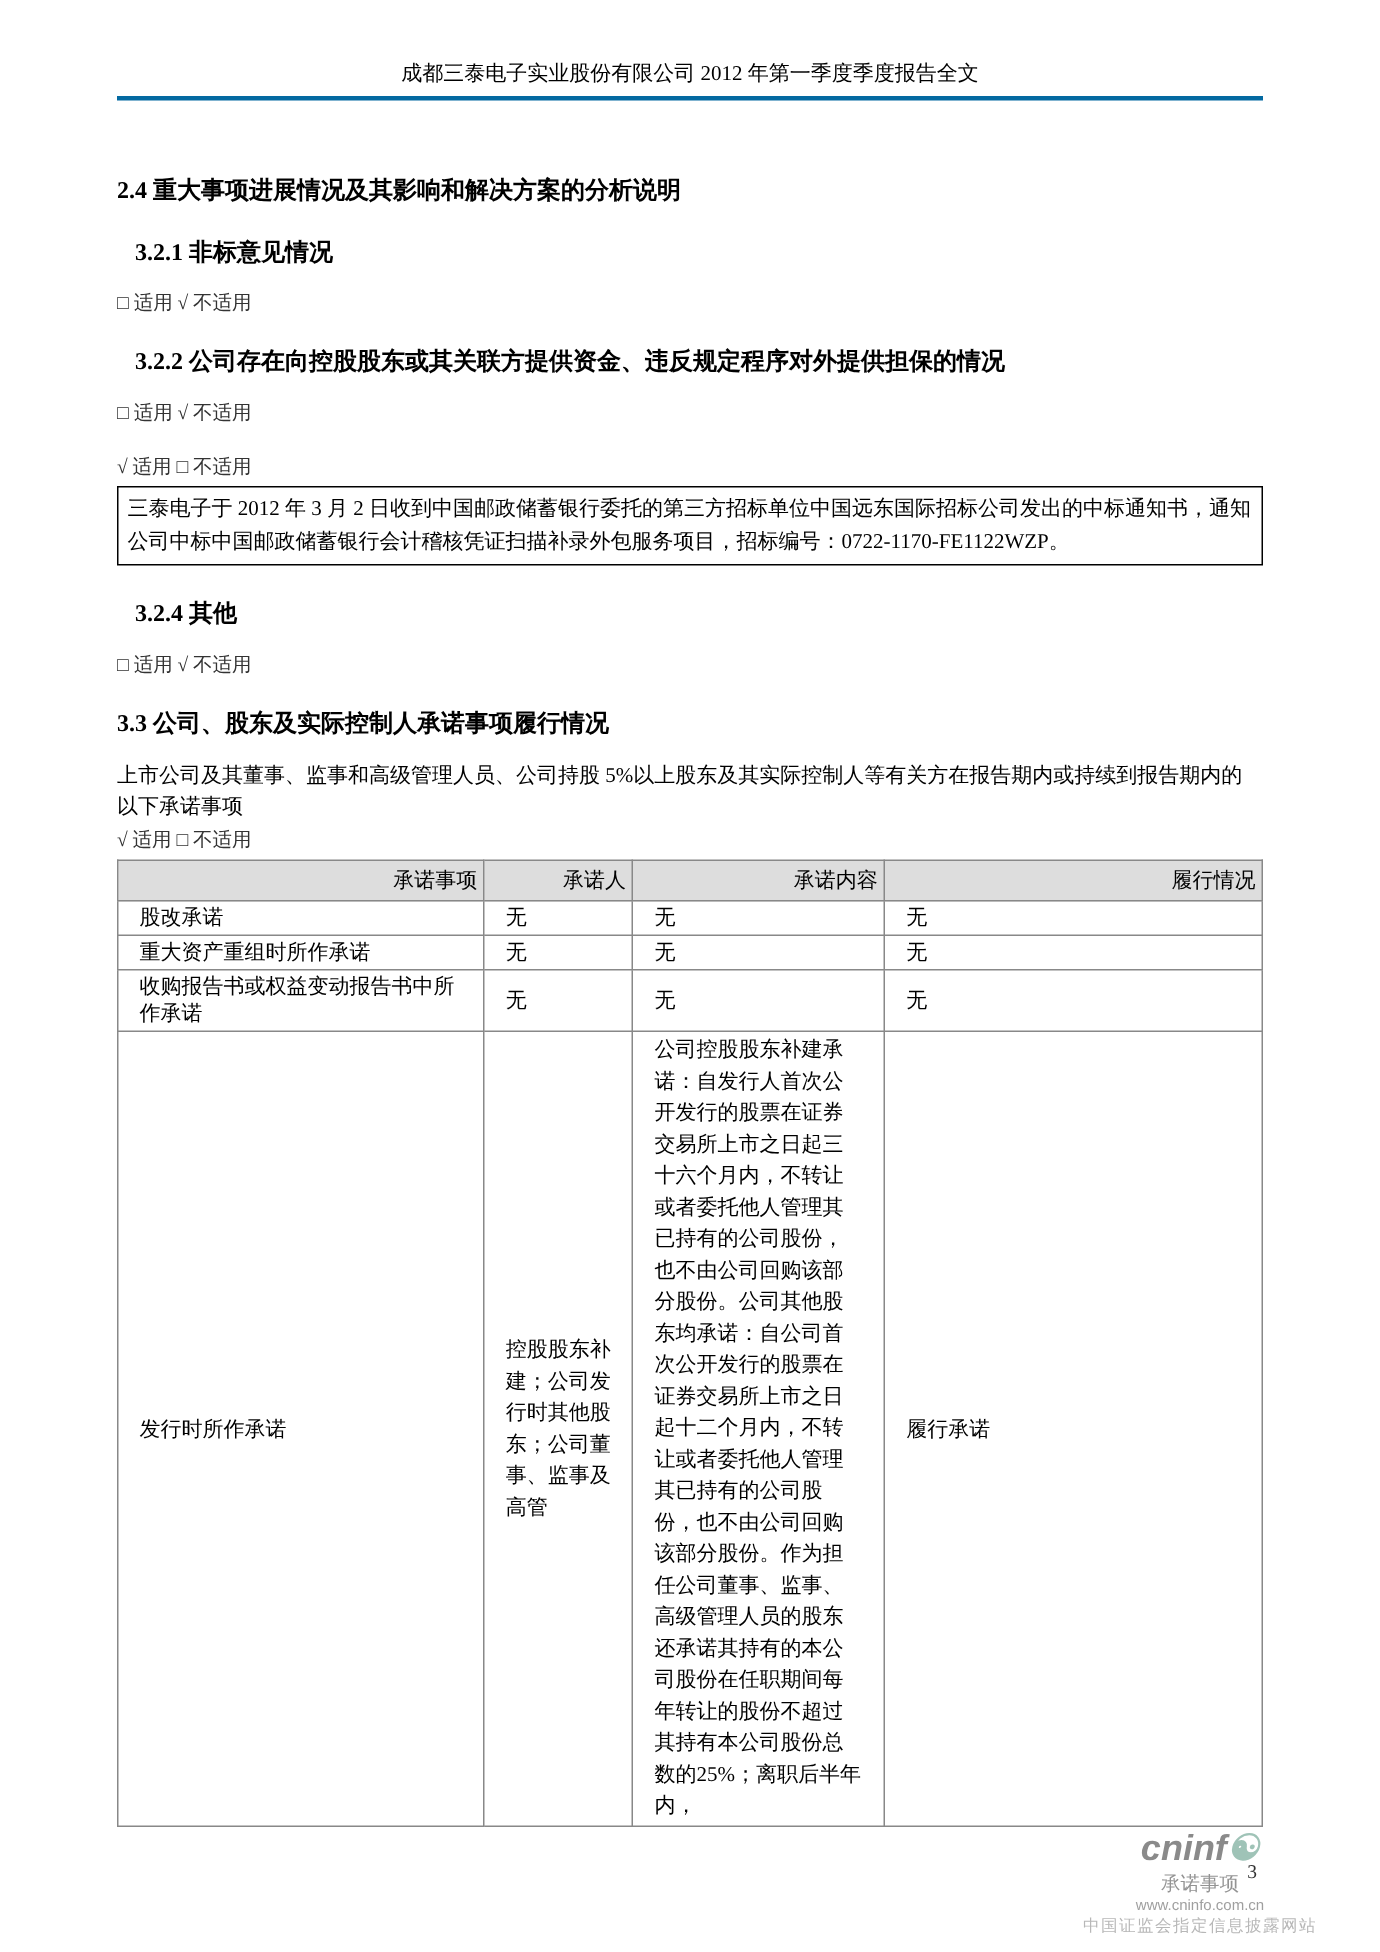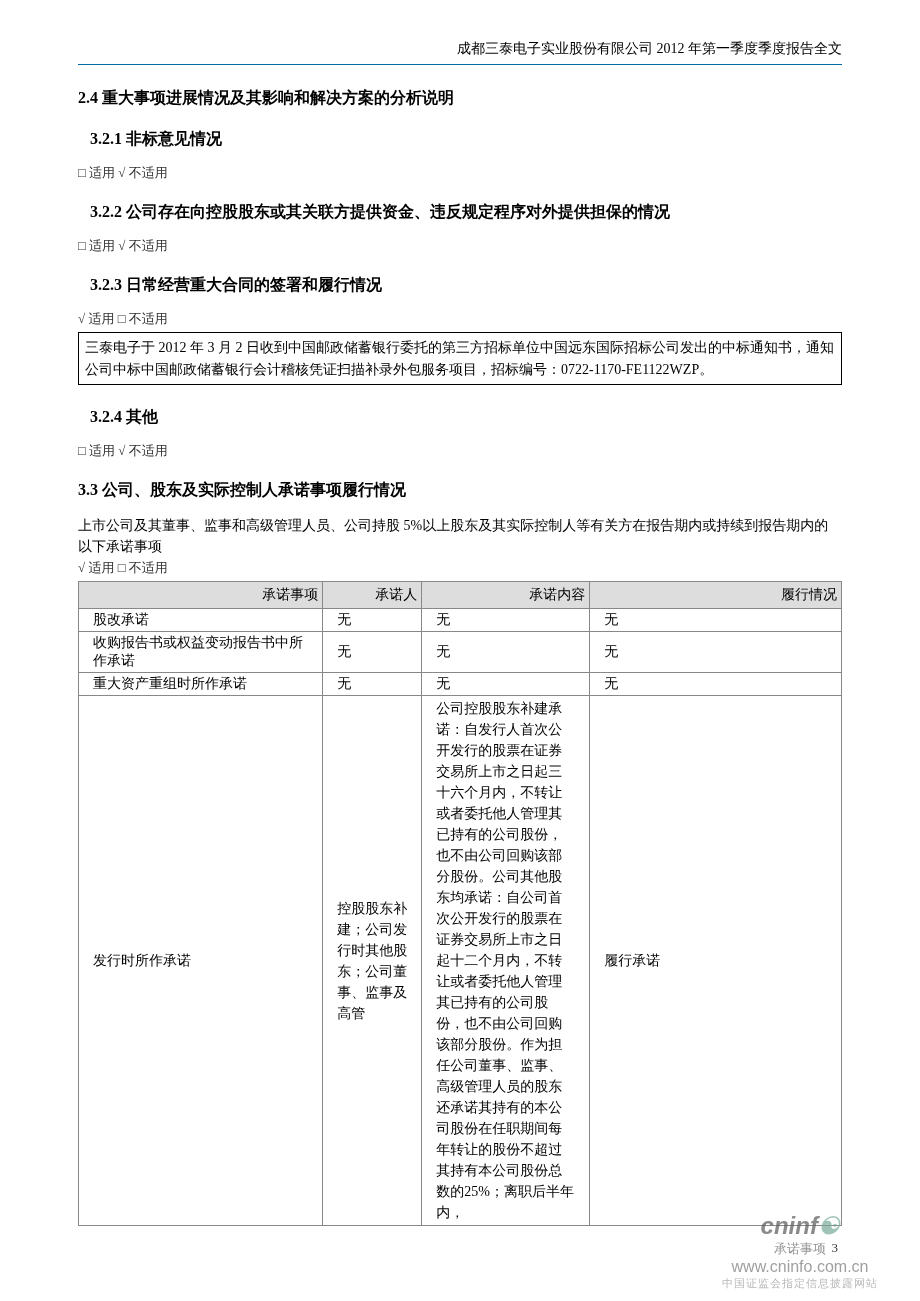--- a/index.html
+++ b/index.html
@@ -1,49 +1,48 @@
 <!DOCTYPE html>
 <html><head>
   <meta charset="utf-8">
   <style>
     body { margin: 0; padding: 0; font-family: SimSun, "宋体", serif; font-size: 14px; color: #000; background: #fff; }
     .page { width: 920px; box-sizing: border-box; padding: 40px 78px 20px; min-height: 1301px; position: relative; }
-    .header-text { text-align: right; font-size: 14px; padding-bottom: 6px; border-bottom: 1px solid #0369a1; margin-bottom: 23px; }
+    .header-text { text-align: center; font-size: 14px; padding-bottom: 6px; border-bottom: 3px solid #0369a1; margin-bottom: 50px; }
     .h1 { font-size: 16px; font-weight: bold; margin: 20px 0 14px; }
     .h2 { font-size: 16px; font-weight: bold; margin: 20px 12px 14px; }
     .small-opt { font-size: 13px; color: #333; margin: 8px 0 18px; }
     .box { border: 1px solid #000; padding: 4px 6px; font-size: 14px; line-height: 1.55; margin-top: 2px; margin-bottom: 22px; }
     .intro-text { font-size: 14px; margin: 12px 0 2px; line-height: 1.5; }
     table.commit { width: 100%; border-collapse: collapse; font-size: 14px; table-layout: fixed; }
     table.commit th, table.commit td { border: 1px solid #888; padding: 2px 14px; vertical-align: middle; text-align: left; }
     table.commit th { background: #DDD; text-align: right; font-weight: normal; padding: 4px; }
     table.commit td.longcell { line-height: 1.5; }
     .col0 { width: 32%; } .col1 { width: 13%; } .col2 { width: 22%; } .col3 { width: 33%; }
     .watermark { position: absolute; bottom: 10px; right: 20px; width: 200px; text-align: center; opacity: 0.7; font-family: Arial, sans-serif; }
     .watermark .brand { font-size: 24px; font-weight: bold; color: #5a5a5a; font-style: italic; }
     .watermark .brand-sub { font-size: 13px; color: #666; }
-    .watermark .url { font-size: 16px; color: #777; }
+    .watermark .url { font-size: 10px; color: #777; }
     .watermark .fine { font-size: 11px; color: #999; letter-spacing: 1px; }
     .page-num { position: absolute; bottom: 45px; right: 82px; font-size: 13px; color: #333; }
   </style>
 </head>
 <body>
 
 <div class="page">
   <div class="header-text">成都三泰电子实业股份有限公司 2012 年第一季度季度报告全文</div>
 
   <div class="h1">2.4 重大事项进展情况及其影响和解决方案的分析说明</div>
 
   <div class="h2">3.2.1 非标意见情况</div>
   <div class="small-opt">□ 适用 √ 不适用</div>
 
   <div class="h2">3.2.2 公司存在向控股股东或其关联方提供资金、违反规定程序对外提供担保的情况</div>
   <div class="small-opt">□ 适用 √ 不适用</div>
 
-  <div class="h2">3.2.3 日常经营重大合同的签署和履行情况</div>
   <div class="small-opt" style="margin-bottom:4px;">√ 适用 □ 不适用</div>
   <div class="box">三泰电子于 2012 年 3 月 2 日收到中国邮政储蓄银行委托的第三方招标单位中国远东国际招标公司发出的中标通知书，通知公司中标中国邮政储蓄银行会计稽核凭证扫描补录外包服务项目，招标编号：0722-1170-FE1122WZP。</div>
 
   <div class="h2">3.2.4 其他</div>
   <div class="small-opt">□ 适用 √ 不适用</div>
 
   <div class="h1">3.3 公司、股东及实际控制人承诺事项履行情况</div>
   <div class="intro-text">上市公司及其董事、监事和高级管理人员、公司持股 5%以上股东及其实际控制人等有关方在报告期内或持续到报告期内的以下承诺事项</div>
   <div class="small-opt" style="margin:0 0 4px;">√ 适用 □ 不适用</div>
 
@@ -63,27 +62,27 @@
       </tr>
     </thead>
     <tbody>
       <tr>
         <td>股改承诺</td>
         <td>无</td>
         <td>无</td>
         <td>无</td>
       </tr>
       <tr>
-        <td>收购报告书或权益变动报告书中所作承诺</td>
+        <td>重大资产重组时所作承诺</td>
         <td>无</td>
         <td>无</td>
         <td>无</td>
       </tr>
       <tr>
-        <td>重大资产重组时所作承诺</td>
+        <td>收购报告书或权益变动报告书中所作承诺</td>
         <td>无</td>
         <td>无</td>
         <td>无</td>
       </tr>
       <tr>
         <td>发行时所作承诺</td>
         <td class="longcell">控股股东补建；公司发行时其他股东；公司董事、监事及高管</td>
         <td class="longcell">公司控股股东补建承诺：自发行人首次公开发行的股票在证券交易所上市之日起三十六个月内，不转让或者委托他人管理其已持有的公司股份，也不由公司回购该部分股份。公司其他股东均承诺：自公司首次公开发行的股票在证券交易所上市之日起十二个月内，不转让或者委托他人管理其已持有的公司股份，也不由公司回购该部分股份。作为担任公司董事、监事、高级管理人员的股东还承诺其持有的本公司股份在任职期间每年转让的股份不超过其持有本公司股份总数的25%；离职后半年内，</td>
         <td>履行承诺</td>
       </tr>

